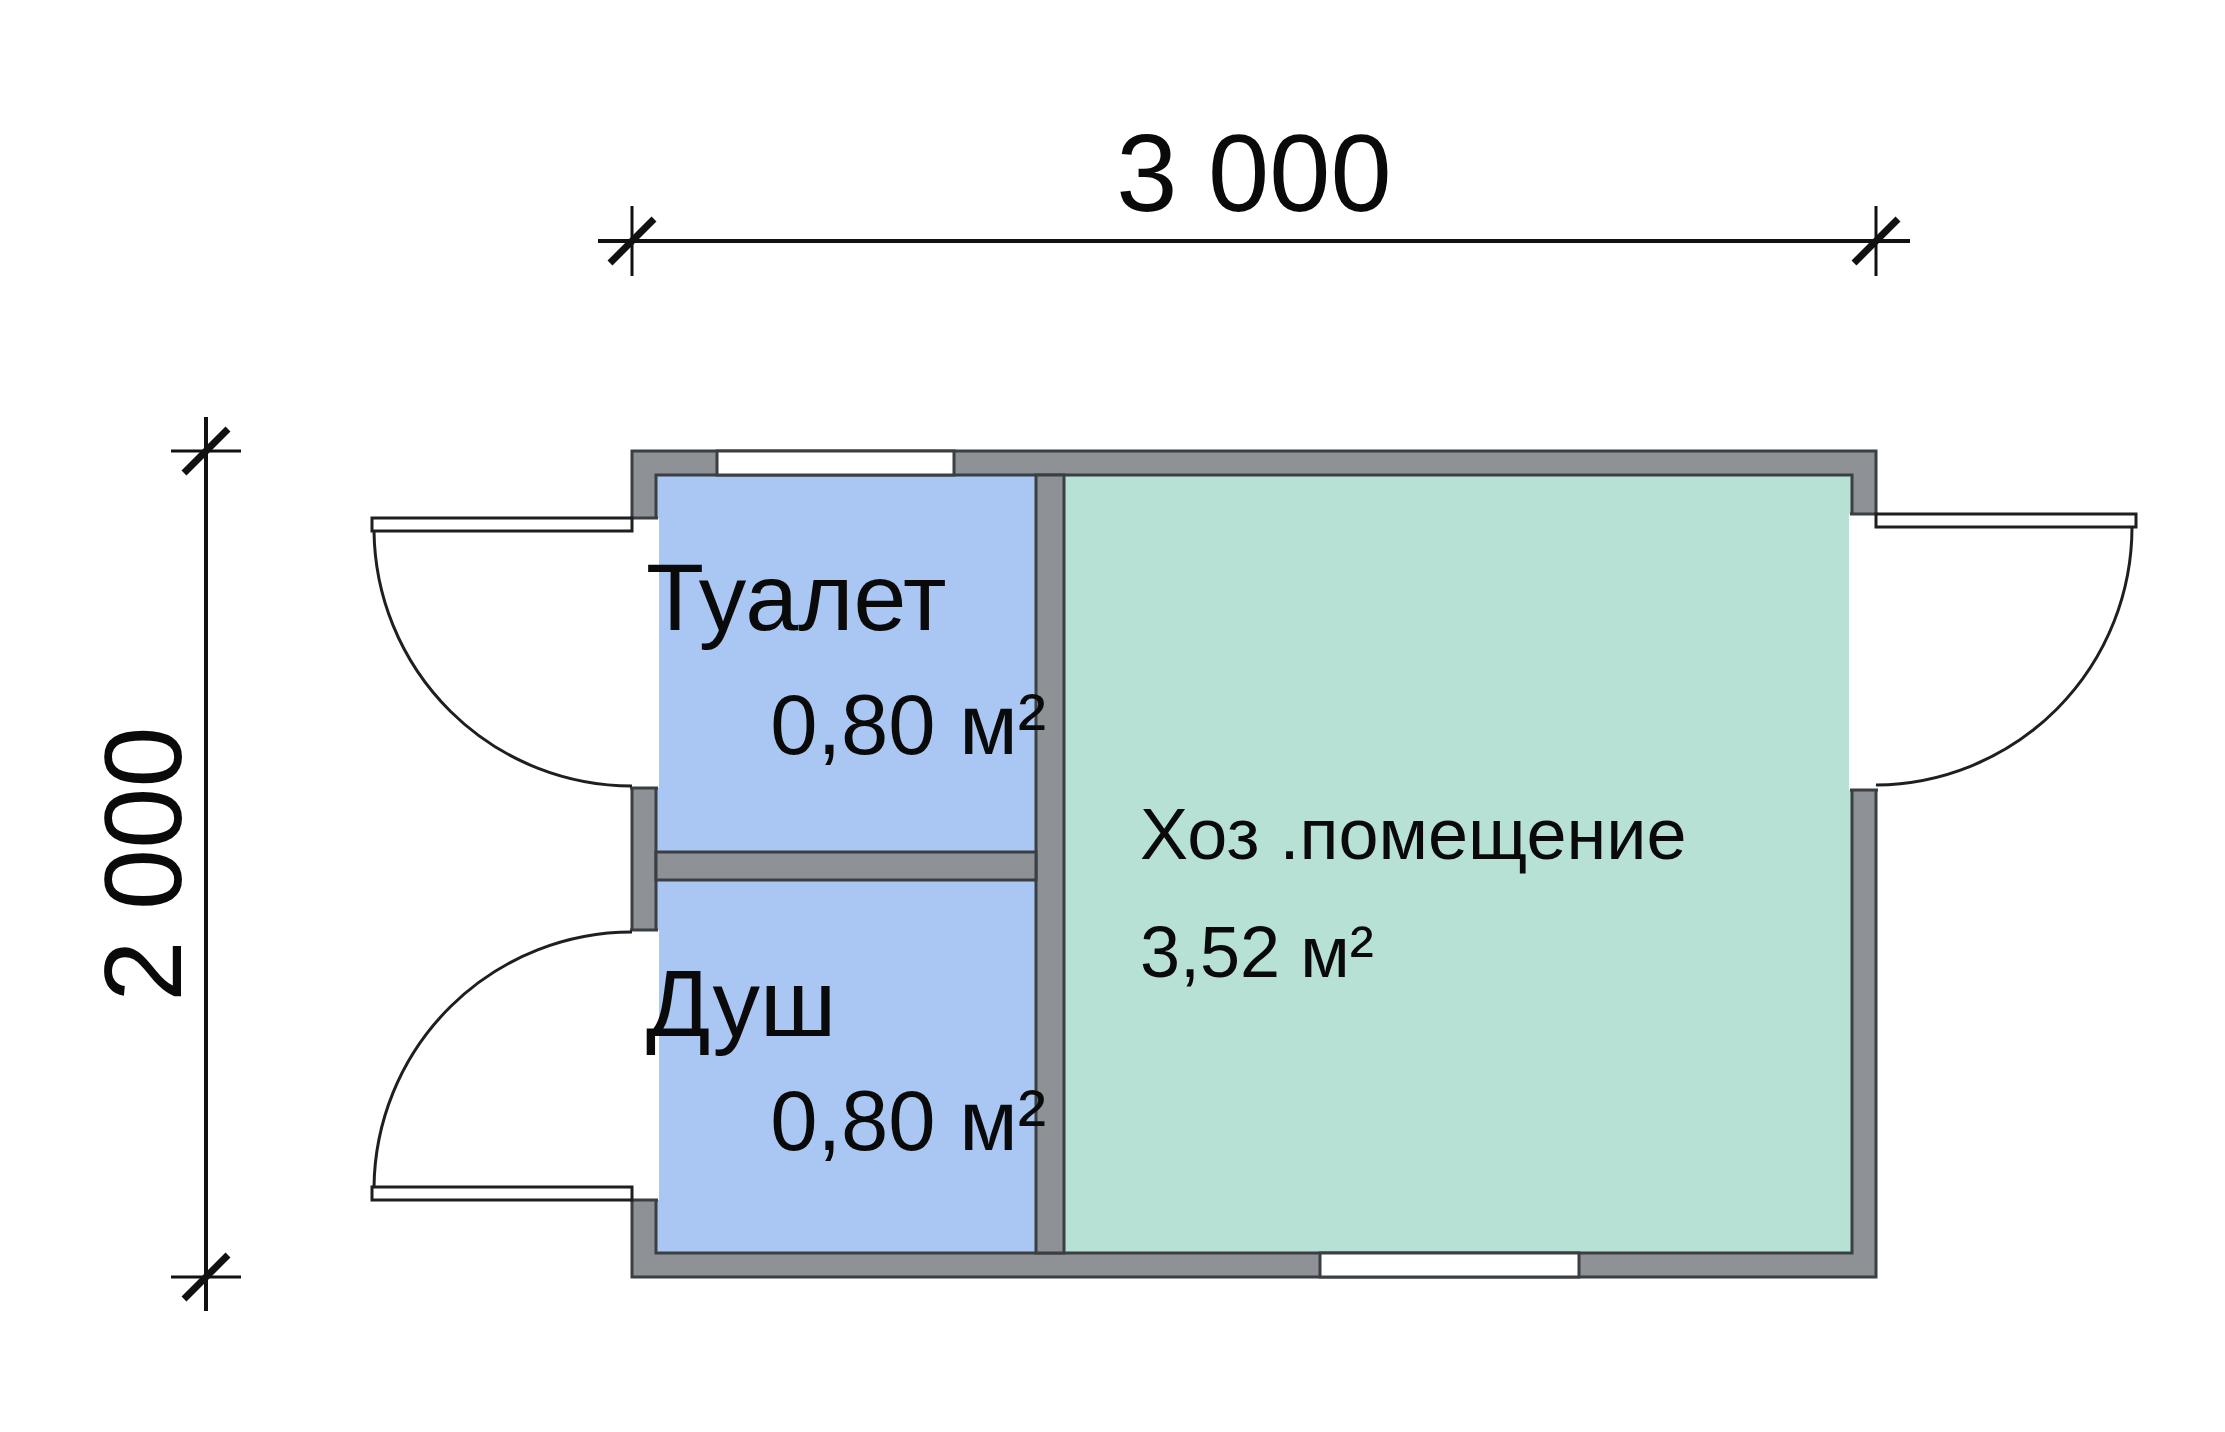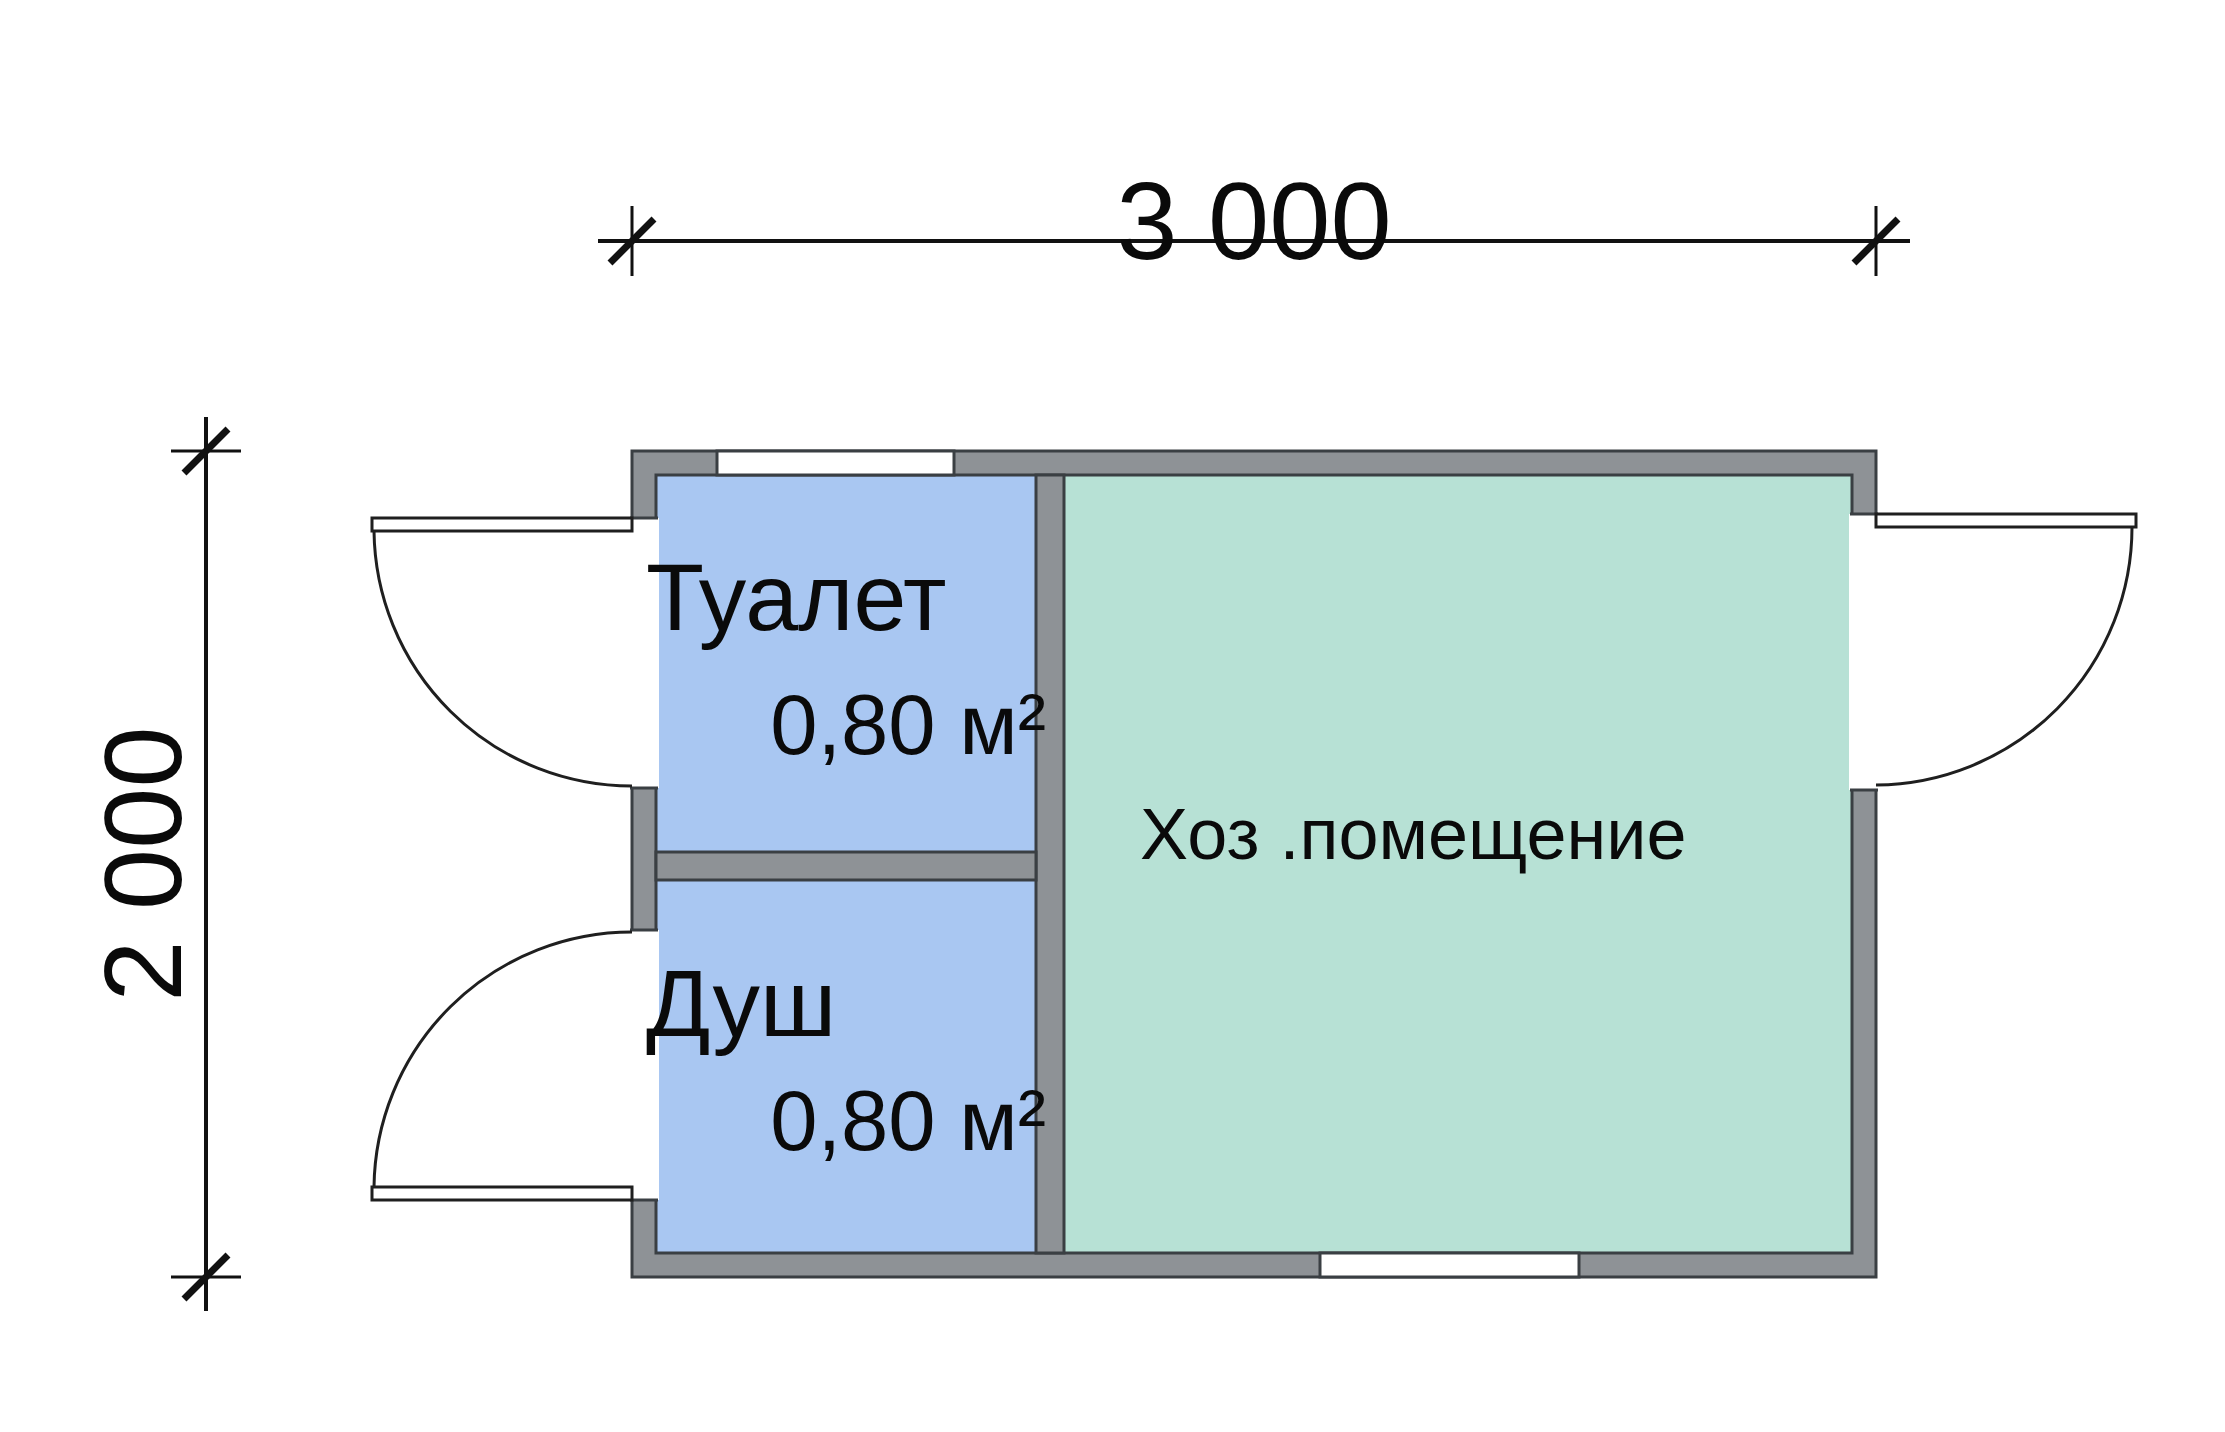--- a/index.html
+++ b/index.html
@@ -101,25 +101,26 @@
     </g>
 
     <g stroke="#111111">
       <path d="M206 417 V1311" stroke-width="4"></path>
       <path d="M171 451 H241 M171 1277 H241" stroke-width="3"></path>
       <path d="M184 473 L228 429 M184 1299 L228 1255" stroke-width="7"></path>
     </g>
 
   </svg>
 
-  <div class="label dim-label" style="left:954px; top:118px; width:600px;margin-top:48px;">3 000</div>
+  <div class="label dim-label" style="left:954px; top:118px; width:600px;">3 000</div>
 
   <div class="label dim-label dim-label-vert" style="left:-152px; top:804px; width:600px; height:120px;">2 000</div>
 
   <div class="label room-name" style="left:646px; top:550px; width:400px;">Туалет</div>
   <div class="label room-area" style="left:646px; top:682px; width:400px;">0,80 м²</div>
 
   <div class="label room-name" style="left:646px; top:956px; width:400px;">Душ</div>
   <div class="label room-area" style="left:646px; top:1078px; width:400px;">0,80 м²</div>
 
   <div class="label utility-name" style="left:1140px; top:798px;">Хоз .помещение</div>
+  <div class="label utility-area" style="left:1140px; top:916px;">3,52 м²</div>
 
 </div>
 
 </body></html>

